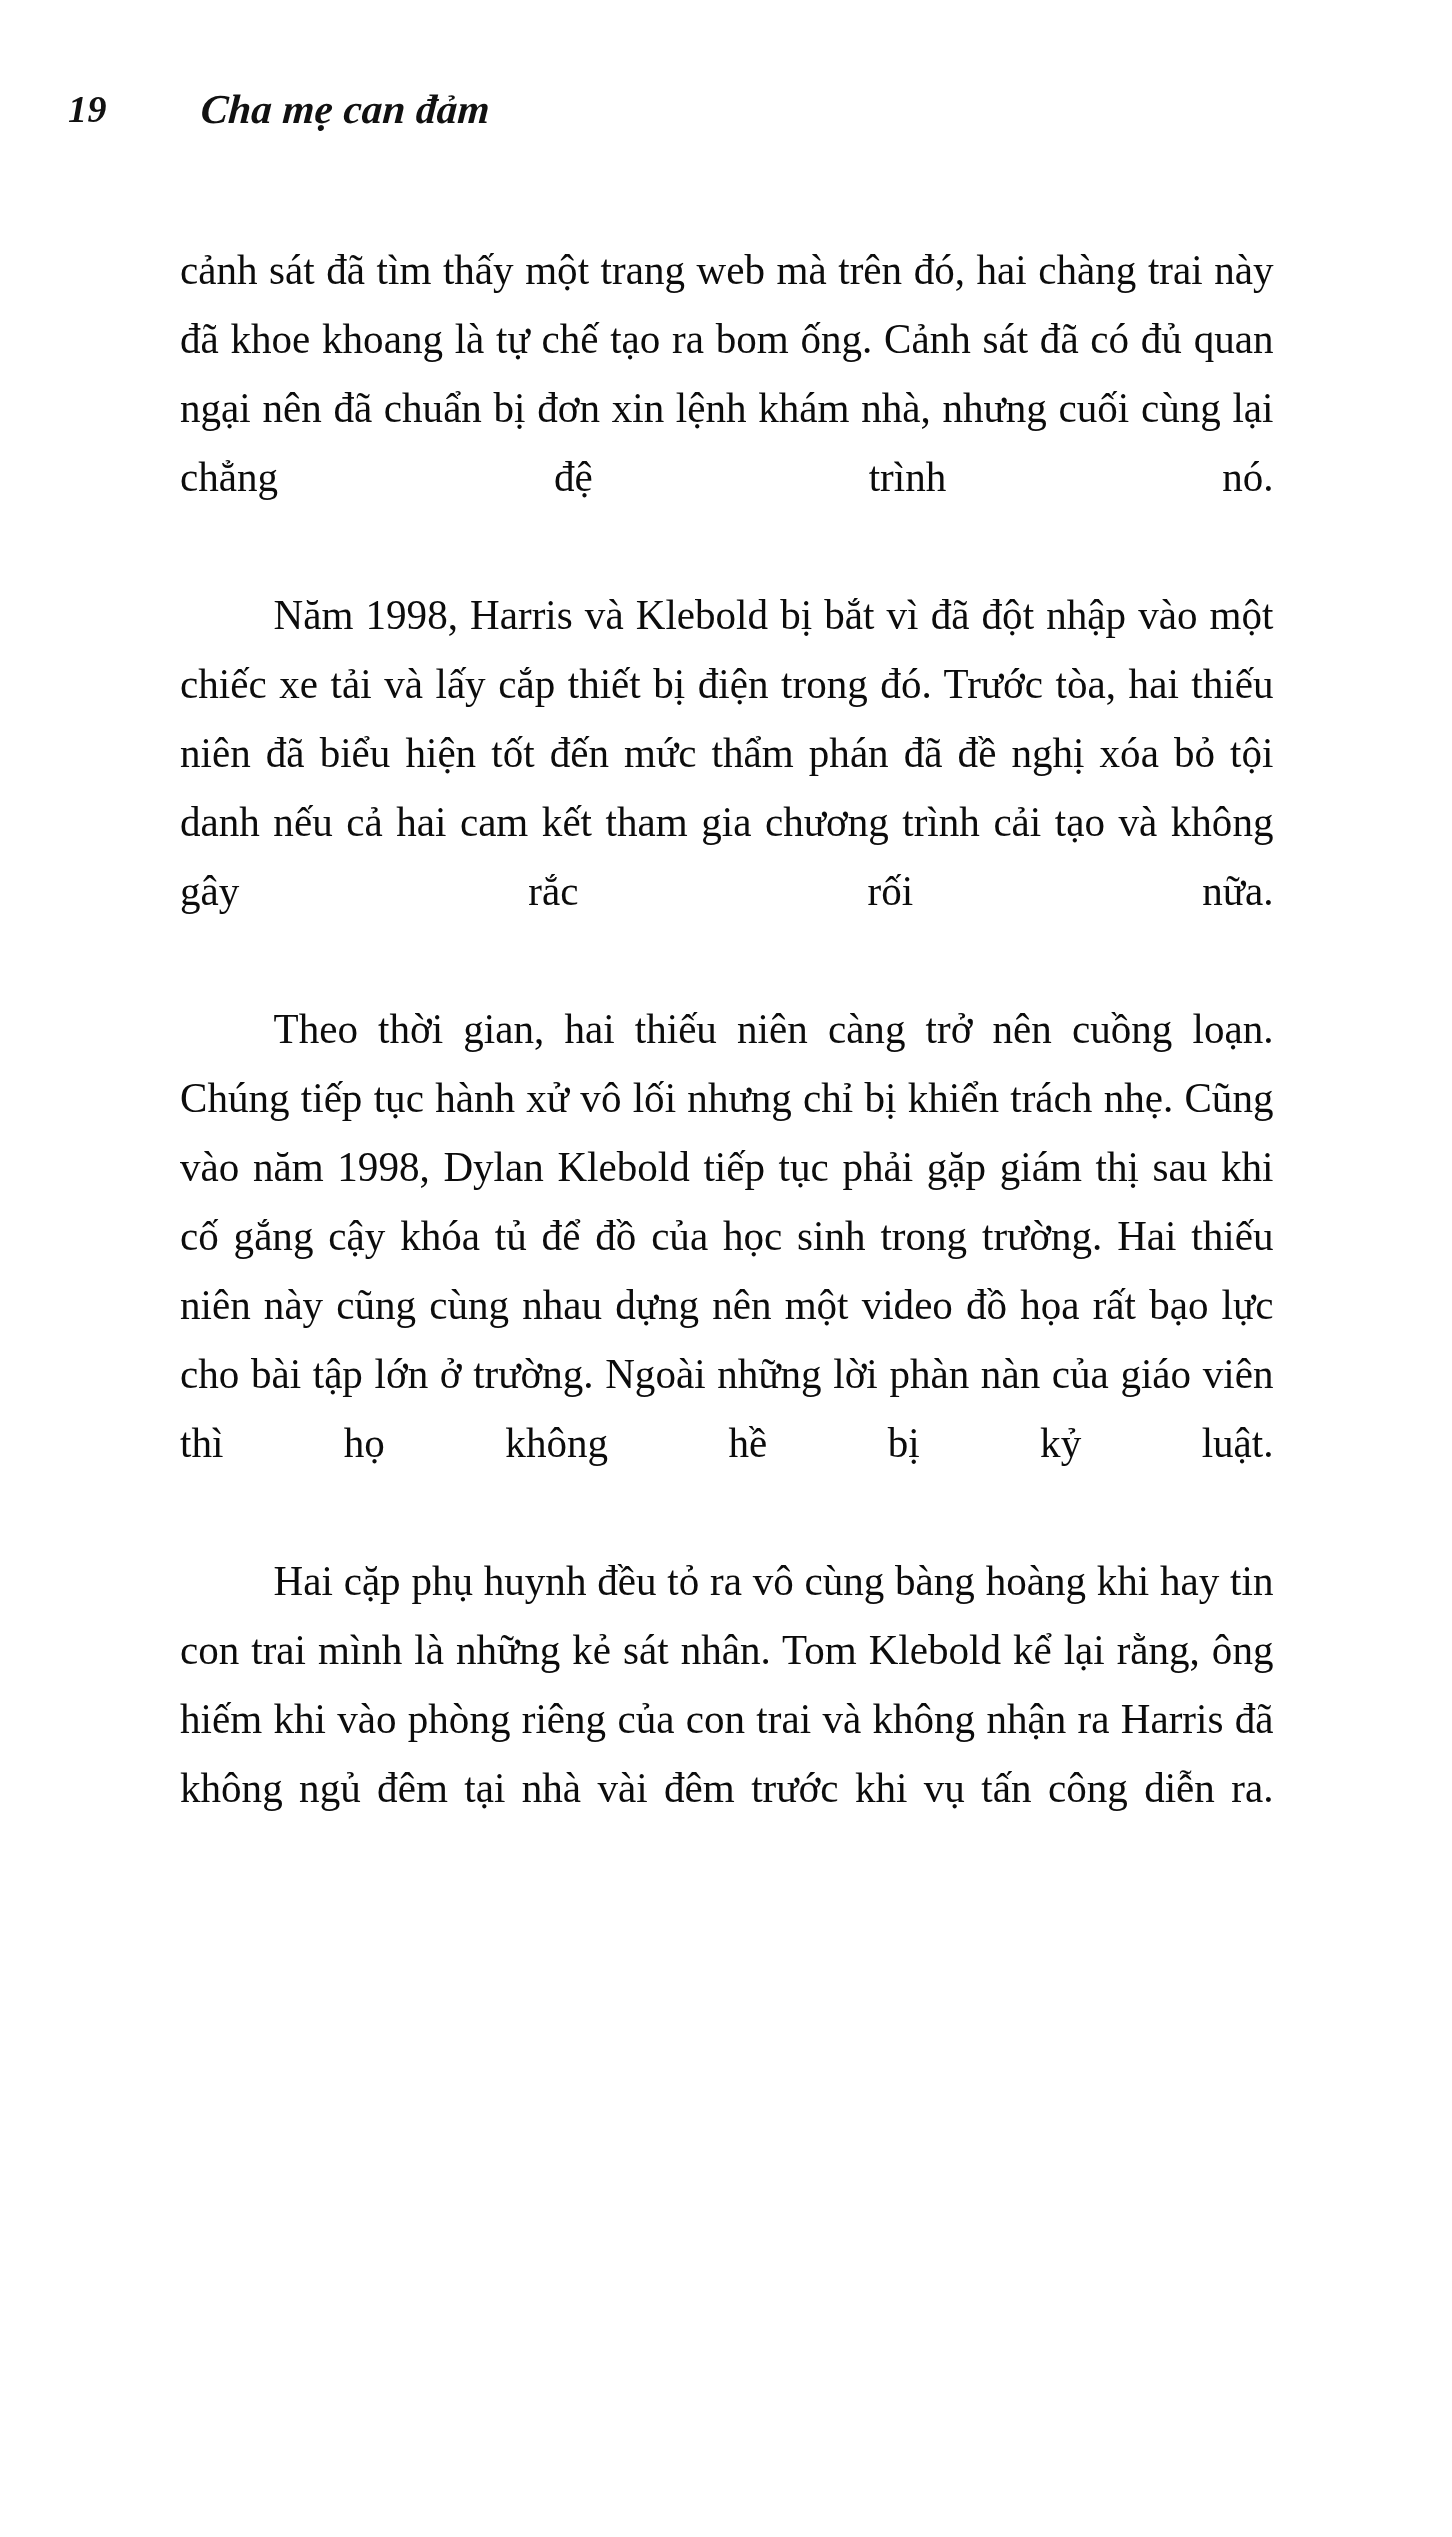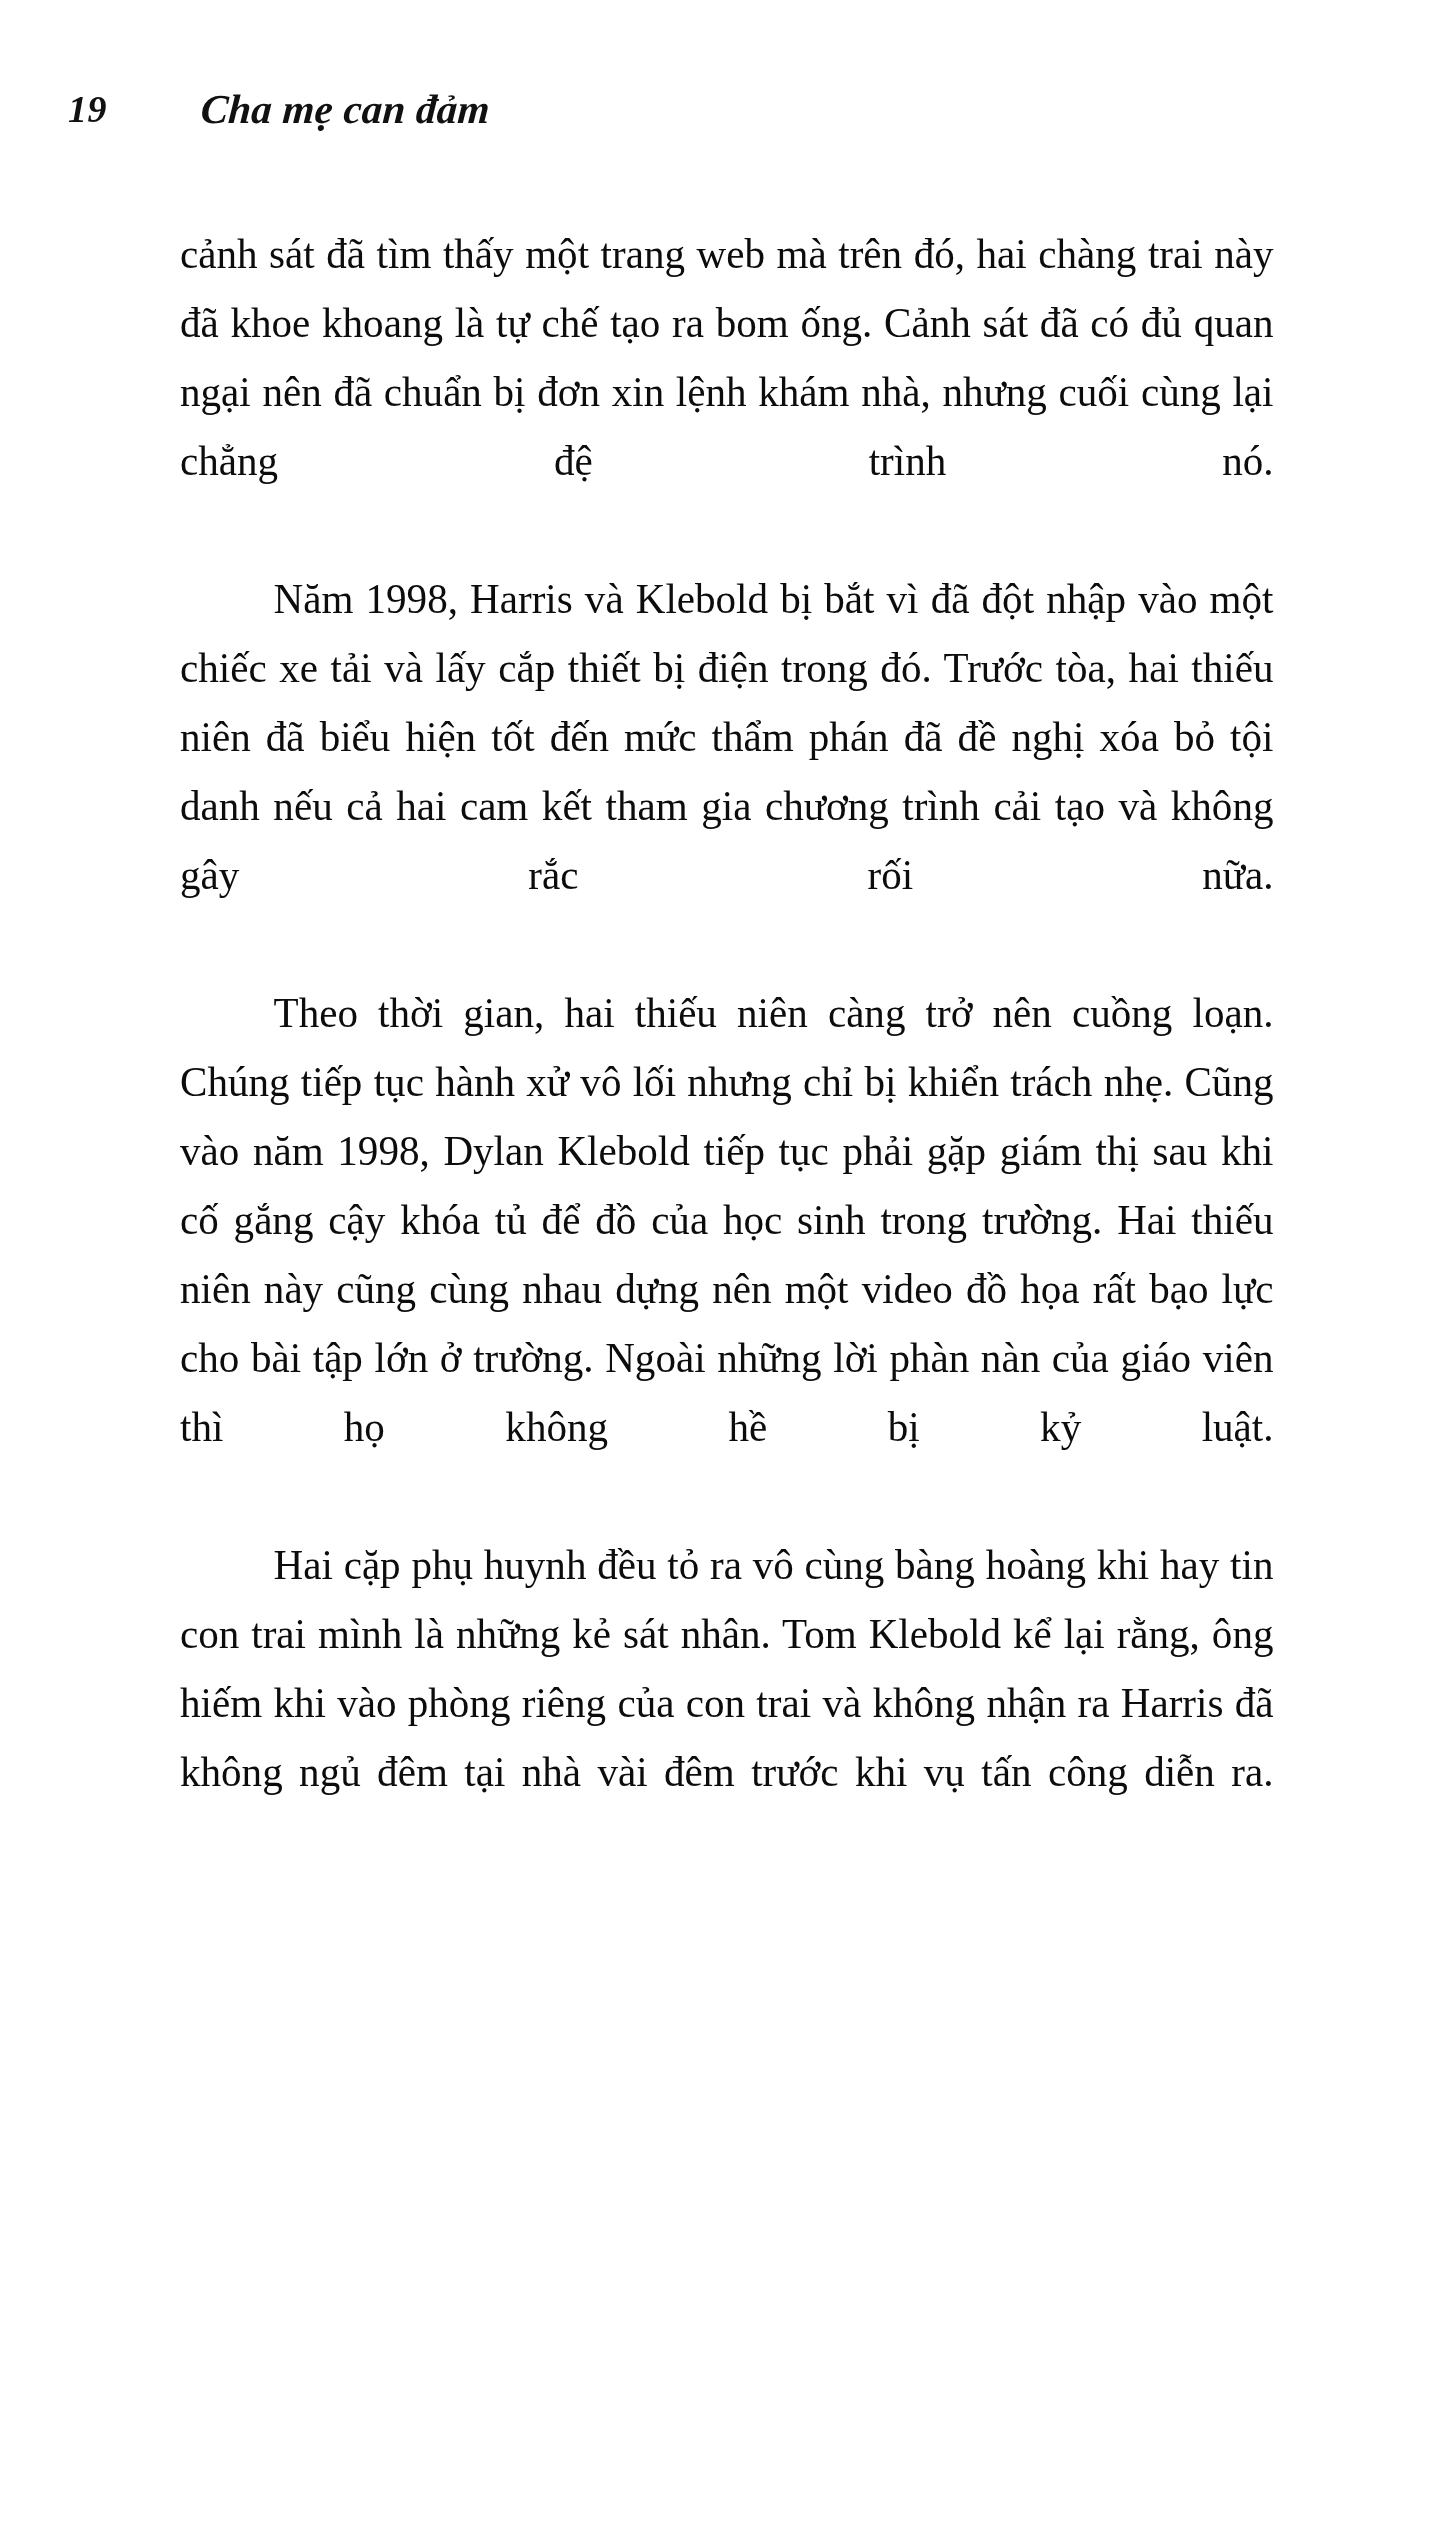--- a/index.html
+++ b/index.html
@@ -51,21 +51,21 @@
     line-height: 53px;
     color: #111111;
     letter-spacing: 0.2px;
     transform: skewX(-4deg);
   }
 
   
   .text-block {
     position: absolute;
     left: 180px;
-    top: 219px;
+    top: 235px;
     width: 1145px;
   }
 
   .para {
     margin: 0;
     font-family: "Liberation Serif", "DejaVu Serif", serif;
     font-size: 43px;
     line-height: 69px;
     color: #0c0c0c;
     text-align: justify;

